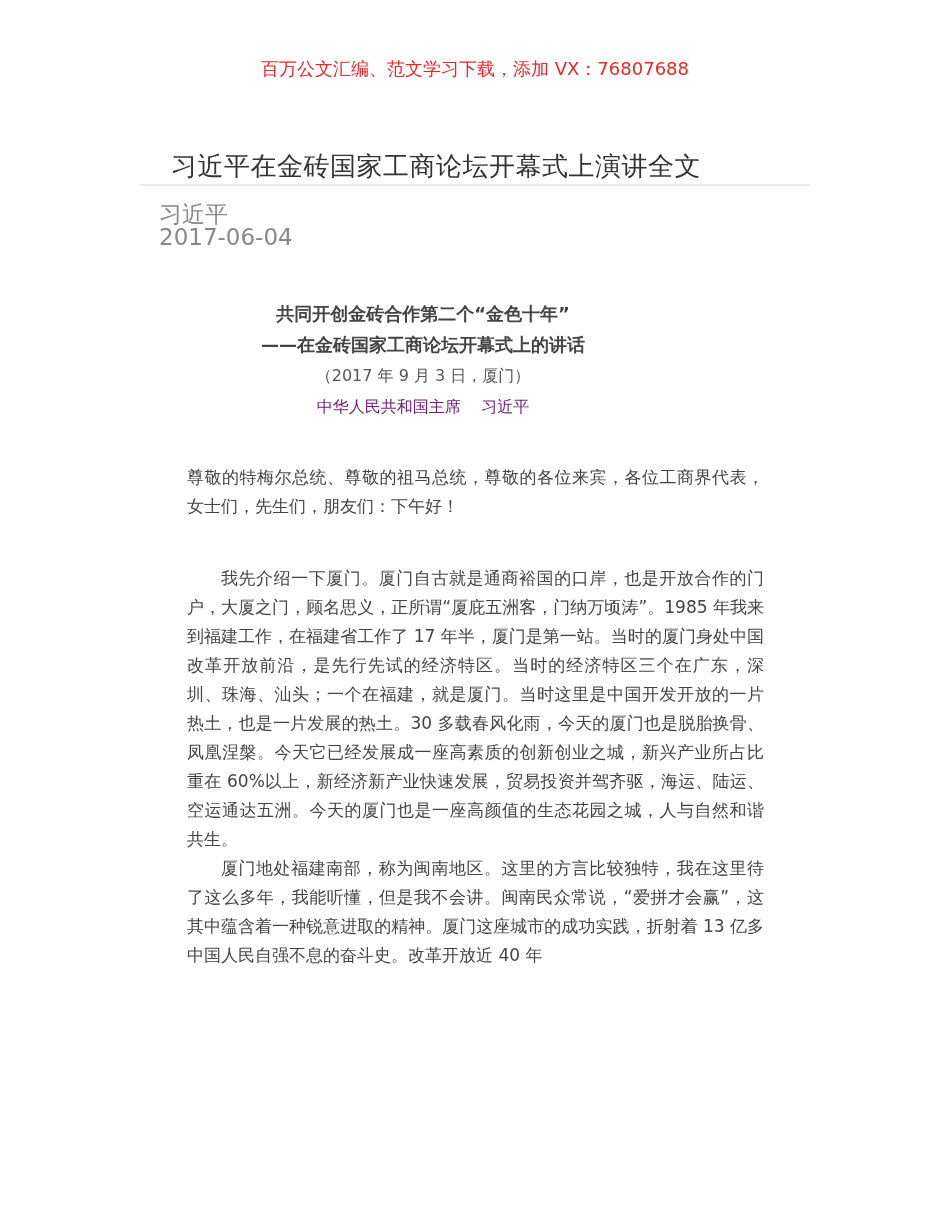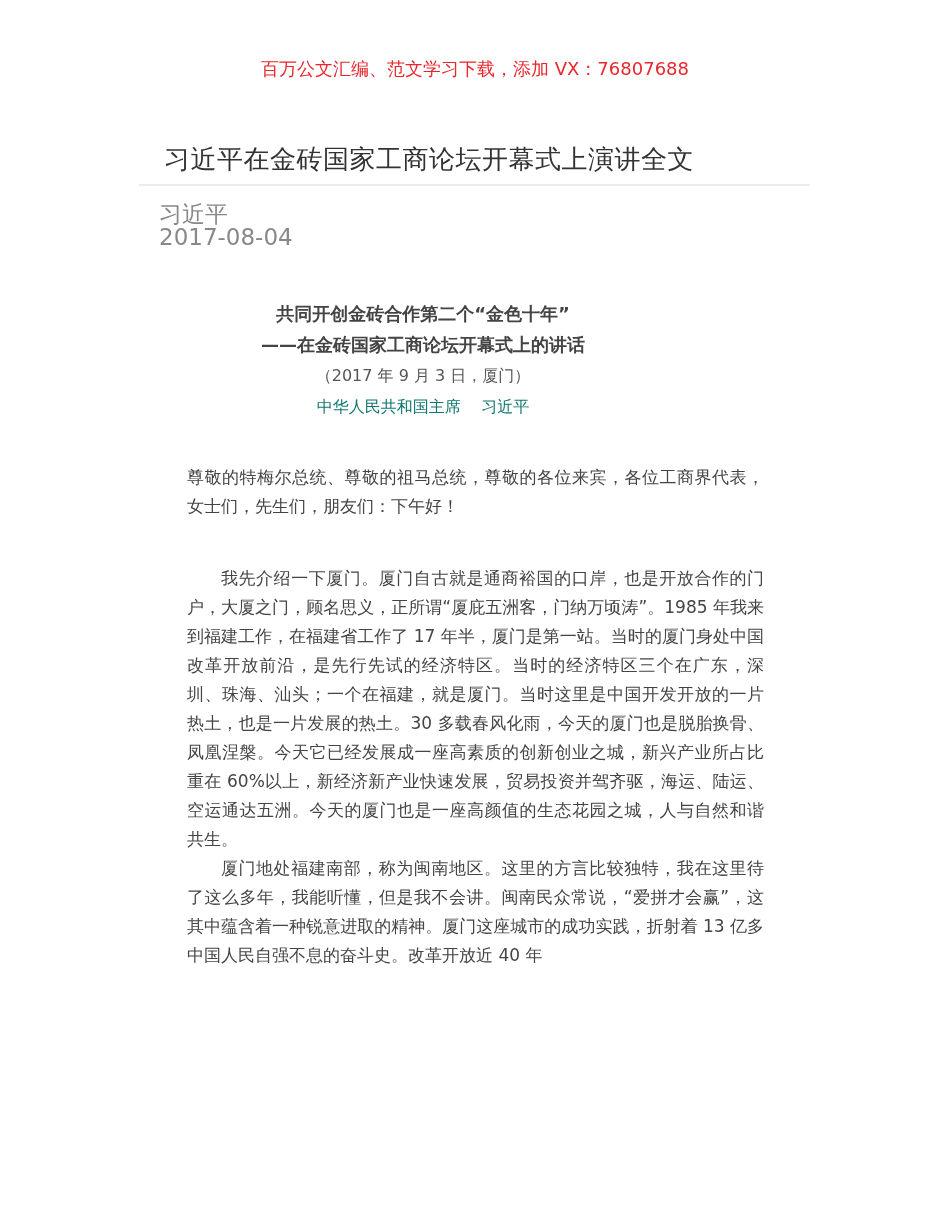--- a/index.html
+++ b/index.html
@@ -27,21 +27,21 @@
       letter-spacing: 0px;
     }
     .article-title {
       position: absolute;
       top: 136px;
       left: 159px;
       font-size: 26px;
       line-height: 36px;
       color: #333333;
       font-weight: normal;
-      margin: 5px;
+      margin: 12px;
       letter-spacing: 0.5px;
     }
     .divider {
       position: absolute;
       top: 184px;
       left: 139px;
       width: 671px;
       height: 0;
       border-top: 2px solid #ececec;
     }
@@ -73,21 +73,21 @@
       line-height: 31px;
     }
     .speech-date {
       font-size: 16px;
       line-height: 31px;
       color: #555555;
     }
     .speech-speaker {
       font-size: 16px;
       line-height: 31px;
-      color: #0f766e;
+      color: #701a75;
       white-space: pre;
     }
     .body-text {
       position: absolute;
       top: 463px;
       left: 187px;
       width: 577px;
       font-size: 17px;
       line-height: 29px;
       color: #444444;
@@ -107,21 +107,21 @@
 <body>
 
 <div class="watermark">百万公文汇编、范文学习下载，添加 VX：76807688</div>
 
 <h1 class="article-title">习近平在金砖国家工商论坛开幕式上演讲全文</h1>
 
 <div class="divider"></div>
 
 <div class="meta">
   <div>习近平</div>
-  <div>2017-08-04</div>
+  <div>2017-06-04</div>
 </div>
 
 <div class="speech-header">
   <div class="speech-title">共同开创金砖合作第二个“金色十年”</div>
   <div class="speech-subtitle">——在金砖国家工商论坛开幕式上的讲话</div>
   <div class="speech-date">（2017 年 9 月 3 日，厦门）</div>
   <div class="speech-speaker">中华人民共和国主席    习近平</div>
 </div>
 
 <div class="body-text">

